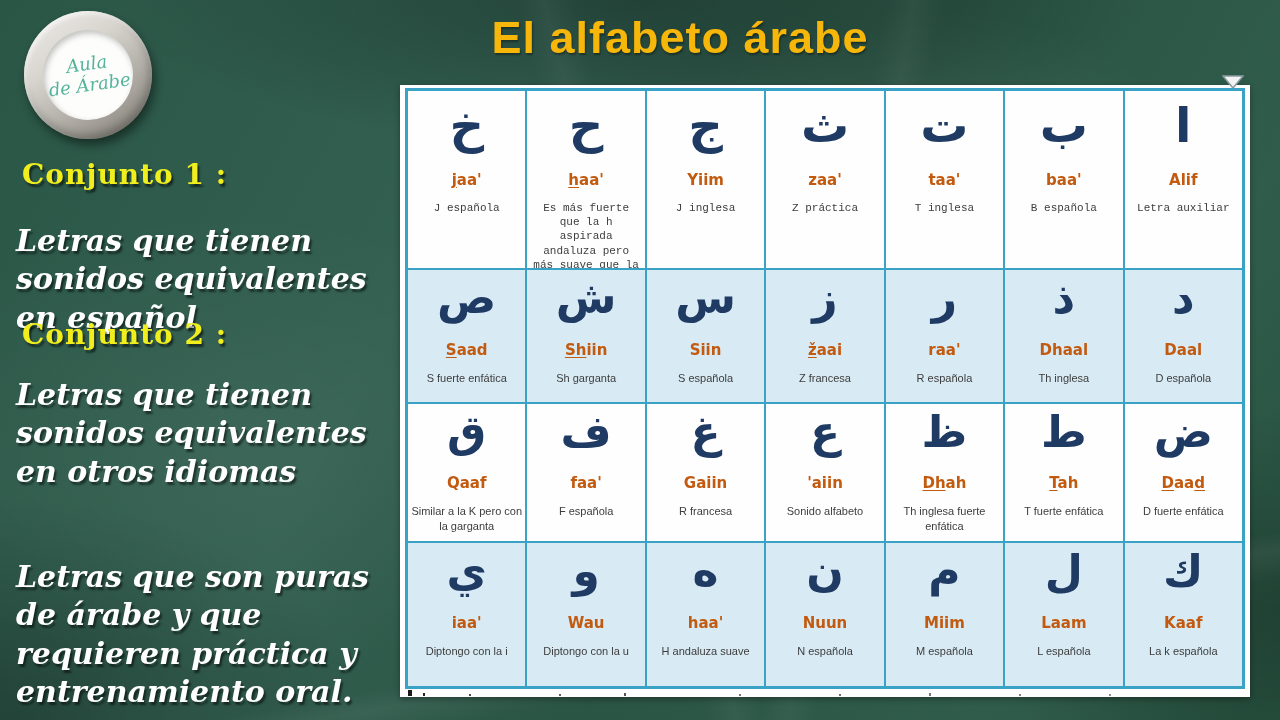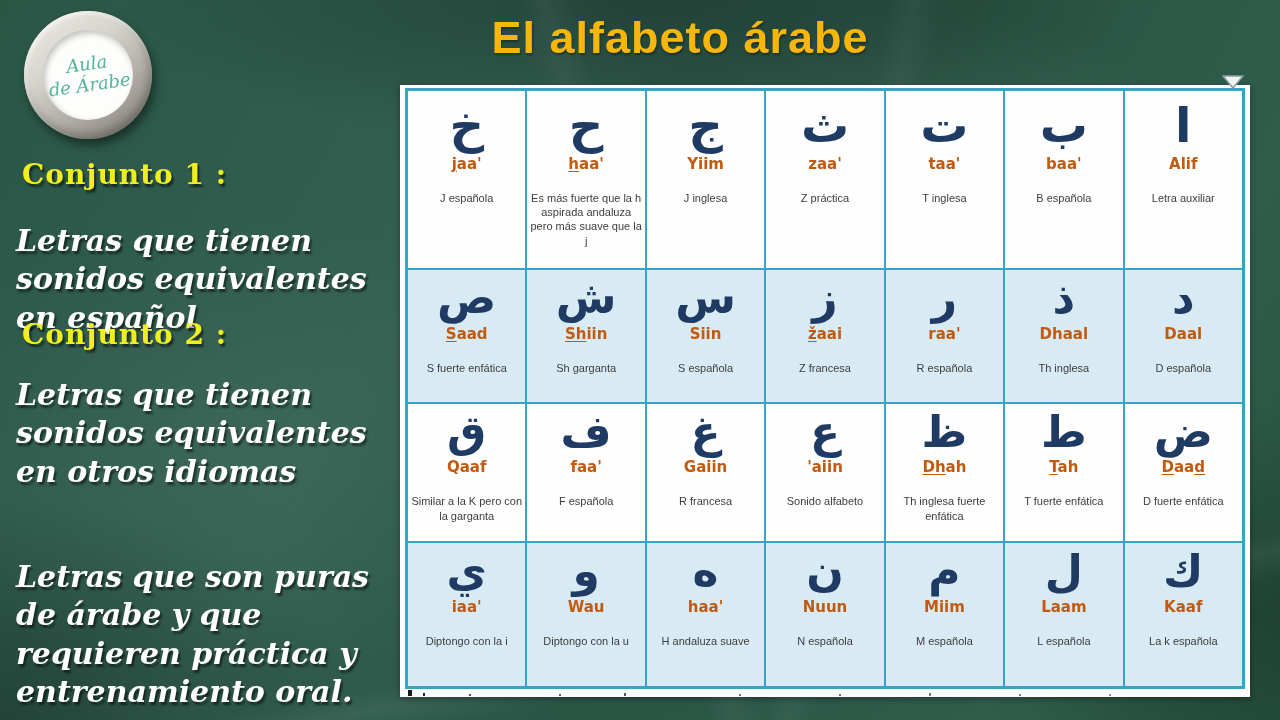--- a/index.html
+++ b/index.html
@@ -55,24 +55,24 @@
   .grid{position:absolute;left:5px;top:3px;width:840px;height:601px;box-sizing:border-box;
     display:grid;grid-template-columns:repeat(7,1fr);
     grid-template-rows:177fr 131fr 137fr 143fr;
     gap:2px;background:#3aa2c5;border:3px solid #3aa2c5;}
   .cell{display:flex;flex-direction:column;align-items:center;text-align:center;overflow:hidden;}
   .cell.light{background:#fefefe;}
   .cell.blue{background:#d8eaf3;}
   .letter{font-family:"DejaVu Sans",sans-serif;font-weight:bold;color:#1f3a63;
     font-size:44px;line-height:1.18;margin-top:2px;}
   .row0 .letter{font-size:48px;margin-top:6px;}
-  .lname{font-family:"DejaVu Sans",sans-serif;font-weight:bold;font-size:15px;color:#c25a10;margin-top:1px;}
+  .lname{font-family:"DejaVu Sans",sans-serif;font-weight:bold;font-size:15px;color:#c25a10;margin-top:17px;}
   .lname .u{text-decoration:underline;text-underline-offset:2px;}
-  .desc{font-size:11px;color:#3d3d3d;line-height:1.3;margin-top:18px;padding:0 3px;}
-  .row0 .desc{}
+  .desc{font-size:11px;color:#3d3d3d;line-height:1.3;margin-top:12px;padding:0 3px;}
+  .row0 .desc{font-family:Liberation Mono, monospace;}
 
   
   .chevron{position:absolute;right:6px;top:-10px;width:22px;height:14px;}
 
   
   .cutoff{position:absolute;left:6px;bottom:1px;width:760px;height:6px;overflow:hidden;}
   .cutoff i{position:absolute;left:2px;top:0;width:4px;height:6px;background:#1a1a1a;
     box-shadow:14px 2px 0 -1px #222,60px 3px 0 -1px rgba(30,30,30,.8),150px 3px 0 -1px rgba(30,30,30,.7),
       215px 2px 0 -1px rgba(30,30,30,.75),330px 3px 0 -1px rgba(30,30,30,.6),430px 3px 0 -1px rgba(30,30,30,.65),
       520px 2px 0 -1px rgba(30,30,30,.6),610px 3px 0 -1px rgba(30,30,30,.55),700px 3px 0 -1px rgba(30,30,30,.5);}

